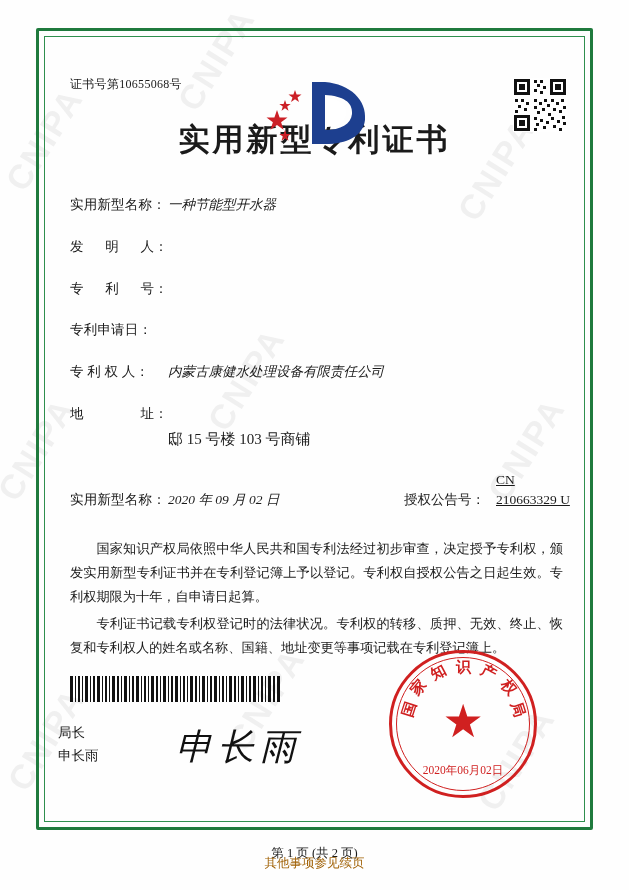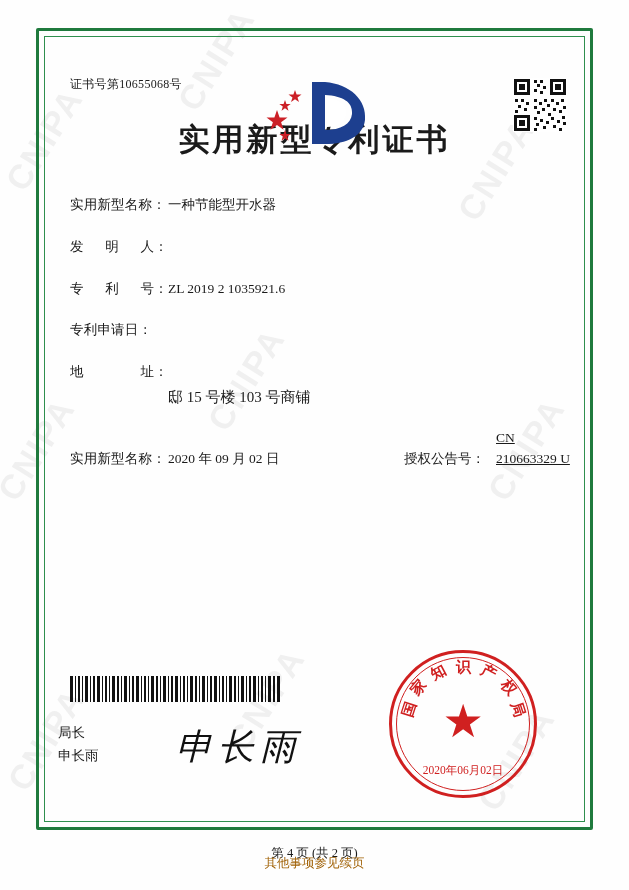--- a/index.html
+++ b/index.html
@@ -130,21 +130,21 @@
   .field-label {
     width: 98px;
     flex: 0 0 98px;
     letter-spacing: 0.2px;
   }
   .field-label.spread {
     display: flex;
     justify-content: space-between;
   }
   .field-label.spread > span { display: inline-block; }
-  .field-value { flex: 1; }
+  .field-value { flex: 1; font-style: italic; }
 
   .field-row.two-col .field-value { flex: 0 0 236px; }
   .second-label {
     width: 92px;
     flex: 0 0 92px;
   }
   .second-value { flex: 1; text-decoration: underline; }
 
   .addr-second-line {
     margin-left: 98px;
@@ -380,44 +380,51 @@
           <span>人：</span>
         </div>
       </div>
 
       <div class="field-row">
         <div class="field-label spread">
           <span>专</span>
           <span>利</span>
           <span>号：</span>
         </div>
-        <div class="field-value">ZL 2019 2 1035921.6</div>
       </div>
 
       <div class="field-row">
         <div class="field-label">专利申请日：</div>
       </div>
 
+      <div class="field-row">
+        <div class="field-label">专 利 权 人：</div>
+        <div class="field-value">内蒙古康健水处理设备有限责任公司</div>
+      </div>
 
       <div class="field-row">
         <div class="field-label spread">
           <span>地</span>
           <span>址：</span>
         </div>
       </div>
       <div class="addr-second-line">邸 15 号楼 103 号商铺</div>
 
       <div class="field-row two-col">
         <div class="field-label">实用新型名称：</div>
         <div class="field-value">2020 年 09 月 02 日</div>
         <div class="second-label">授权公告号：</div>
         <div class="second-value">CN 210663329 U</div>
       </div>
     </div>
 
+    <div class="paragraphs">
+      <p>国家知识产权局依照中华人民共和国专利法经过初步审查，决定授予专利权，颁发实用新型专利证书并在专利登记簿上予以登记。专利权自授权公告之日起生效。专利权期限为十年，自申请日起算。</p>
+      <p>专利证书记载专利权登记时的法律状况。专利权的转移、质押、无效、终止、恢复和专利权人的姓名或名称、国籍、地址变更等事项记载在专利登记簿上。</p>
+    </div>
 
     <div class="barcode">
       <svg viewBox="0 0 210 26" width="210" height="26" preserveAspectRatio="none">
         <g fill="#111">
           <rect x="0" y="0" width="3" height="26"></rect>
             <rect x="5" y="0" width="1" height="26"></rect>
           <rect x="8" y="0" width="2" height="26"></rect>
             <rect x="12" y="0" width="1" height="26"></rect>
           <rect x="15" y="0" width="3" height="26"></rect>
             <rect x="20" y="0" width="1" height="26"></rect>
@@ -486,17 +493,17 @@
       <div class="seal-char" style="left:13px;  top:50px;  transform:rotate(-72deg);">国</div>
       <div class="seal-char" style="left:22px;  top:28px;  transform:rotate(-50deg);">家</div>
       <div class="seal-char" style="left:42px;  top:13px;  transform:rotate(-28deg);">知</div>
       <div class="seal-char" style="left:67px;  top:8px;   transform:rotate(0deg);">识</div>
       <div class="seal-char" style="left:92px;  top:13px;  transform:rotate(28deg);">产</div>
       <div class="seal-char" style="left:112px; top:28px;  transform:rotate(50deg);">权</div>
       <div class="seal-char" style="left:121px; top:50px;  transform:rotate(72deg);">局</div>
       <div class="seal-date">2020年06月02日</div>
     </div>
 
-    <div class="page-num">第 4 页 (共 2 页)</div>
+    <div class="page-num">第 1 页 (共 2 页)</div>
   </div>
 
   <div class="footer-note">其他事项参见续页</div>
 </div>
 
 </body></html>

